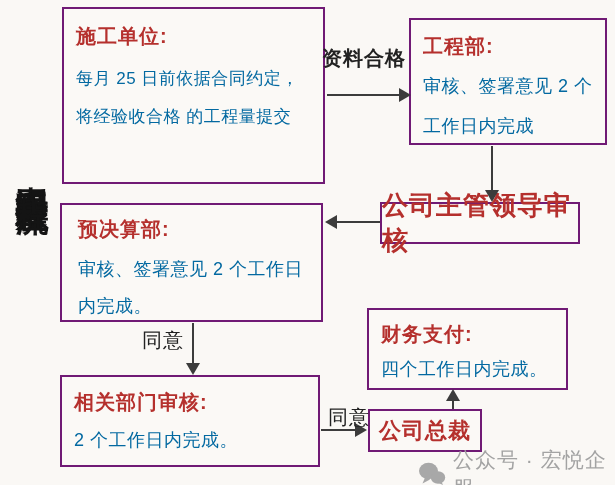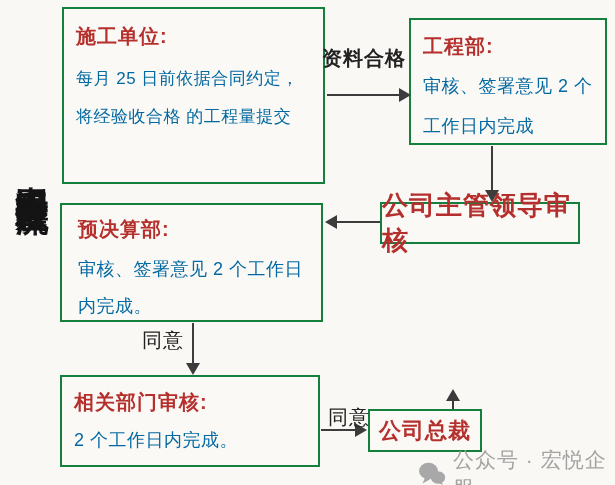--- a/index.html
+++ b/index.html
@@ -23,21 +23,21 @@
     writing-mode: vertical-rl;
     text-orientation: upright;
     font-size: 33px;
     font-weight: 900;
     color: #141414;
     letter-spacing: 2px;
     line-height: 52px;
   }
   .fbox {
     position: absolute;
-    border: 2px solid #15803d;
+    border: 2px solid #701a75;
     background: #fbf9f6;
   }
   .fbox .btitle {
     color: #b5302d;
     font-weight: bold;
     font-size: 20px;
     letter-spacing: 1px;
   }
   .fbox .bline {
     color: #0369a1;
@@ -119,20 +119,24 @@
 
   <div class="fbox box5">
     <div class="btitle">相关部门审核:</div>
     <div class="bline">2 个工作日内完成。</div>
   </div>
 
   <div class="fbox box6">
     <div class="btitle">公司总裁</div>
   </div>
 
+  <div class="fbox box7">
+    <div class="btitle">财务支付:</div>
+    <div class="bline">四个工作日内完成。</div>
+  </div>
 
   <div class="aline" style="left:327px; top:94px; width:74px; height:2px;"></div>
   <div class="ahead right" style="left:399px; top:88px;"></div>
   <div class="edge-label bold" style="left:322px; top:45px;">资料合格</div>
 
   <div class="aline" style="left:491px; top:146px; width:2px; height:46px;"></div>
   <div class="ahead down" style="left:485px; top:190px;"></div>
 
   <div class="aline" style="left:336px; top:221px; width:44px; height:2px;"></div>
   <div class="ahead left" style="left:325px; top:215px;"></div>

